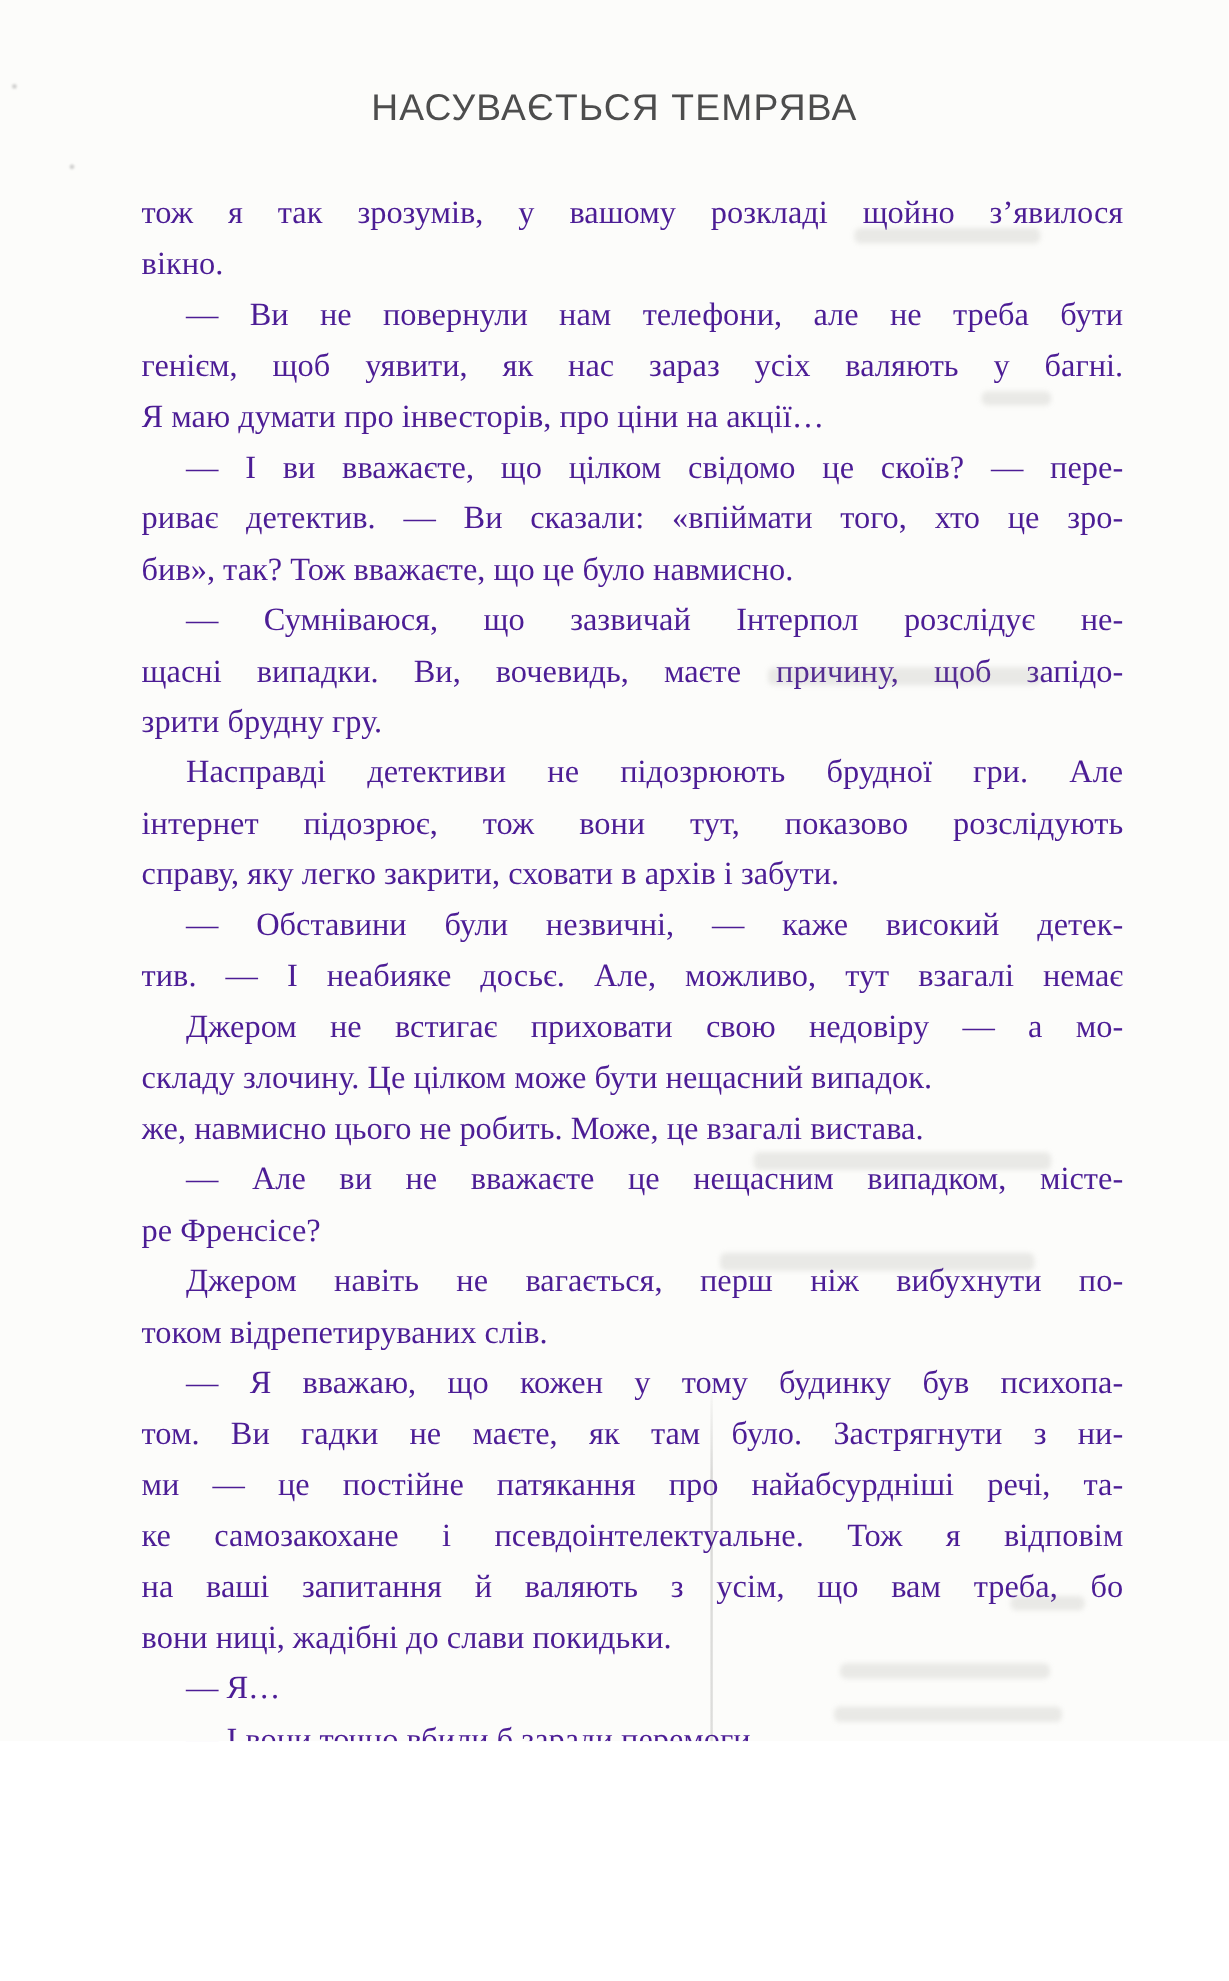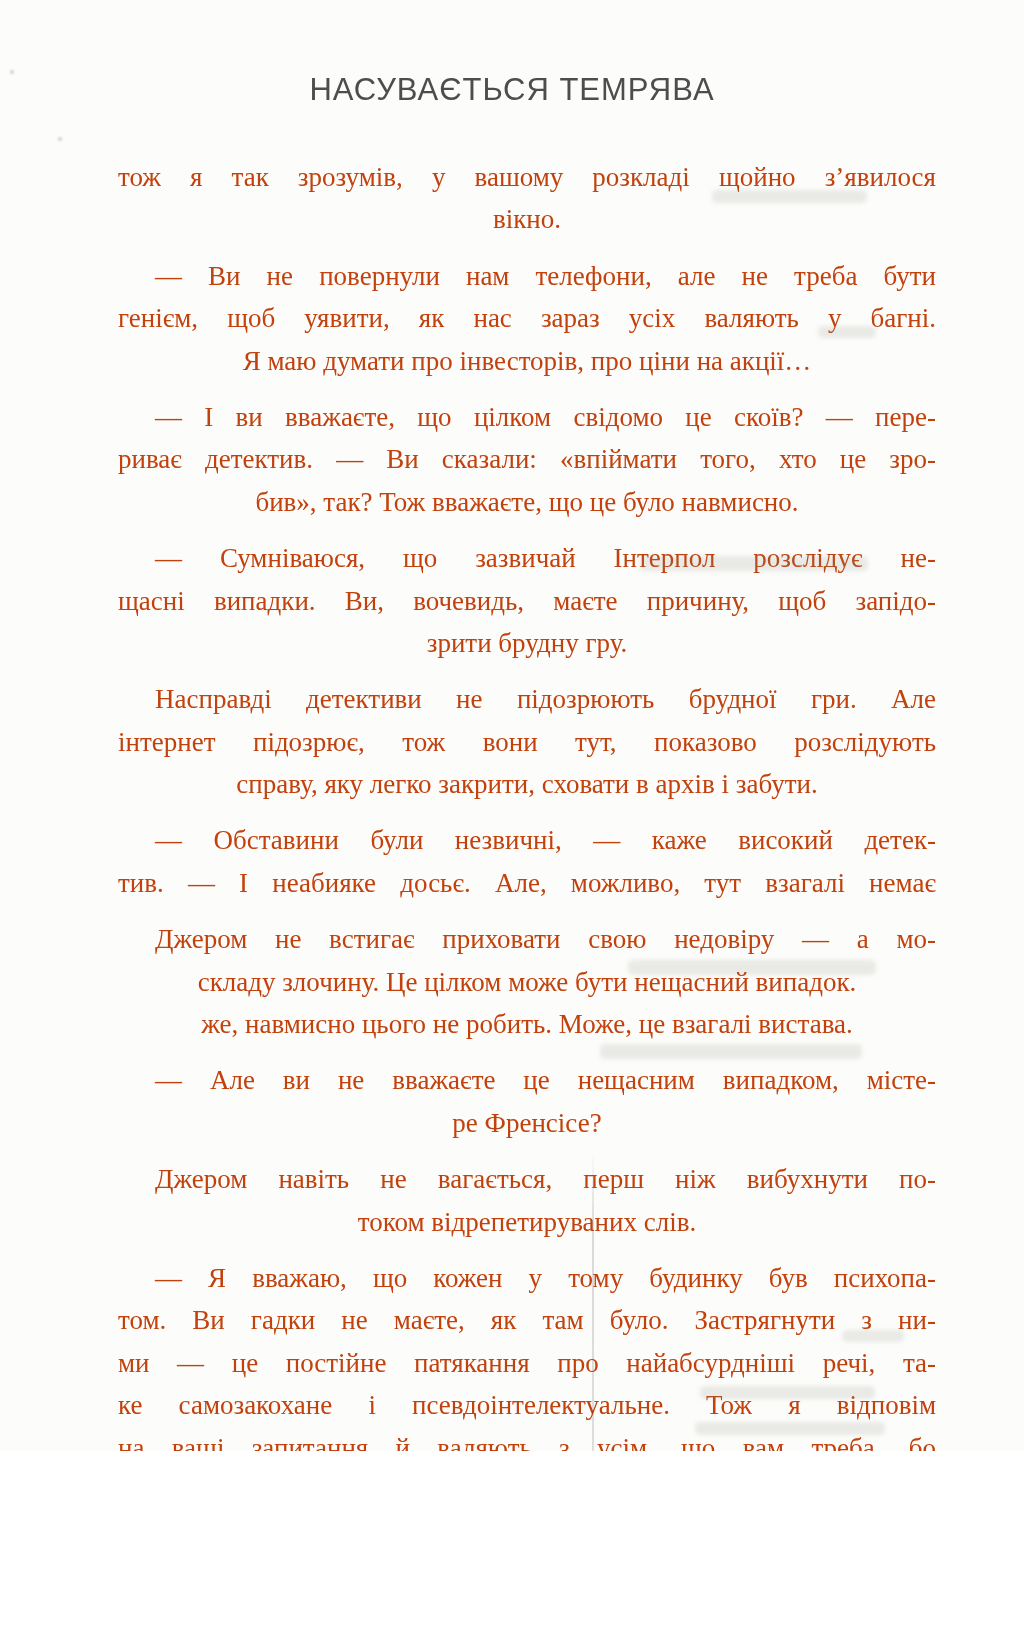--- a/index.html
+++ b/index.html
@@ -27,34 +27,32 @@
     letter-spacing: 1px;
     color: #4d4d4d;
   }
   .text-block {
     position: absolute;
     top: 156px;
     left: 118px;
     width: 818px;
     font-size: 27px;
     line-height: 42.4px;
-    color: #c2410c;
+    color: #4c1d95;
   }
   .line {
     height: 42.4px;
     overflow: hidden;
-    text-align: center;
   }
   .just {
     text-align: justify;
     text-align-last: justify;
   }
   .indent {
     text-indent: 37px;
-    margin-top: 14px;
   }
   .page-number {
     position: absolute;
     top: 1560px;
     left: 0;
     width: 1060px;
     text-align: center;
     font-family: "Liberation Sans", "DejaVu Sans", sans-serif;
     font-size: 27px;
     color: #3a3a3a;

